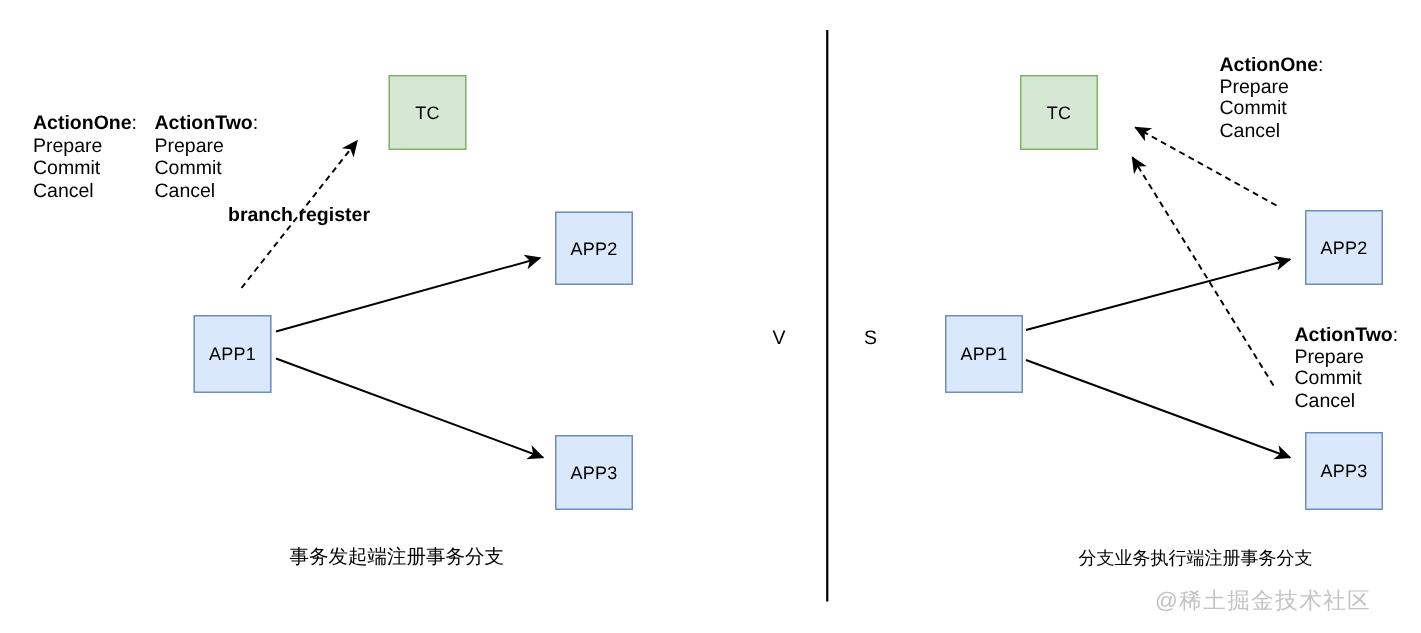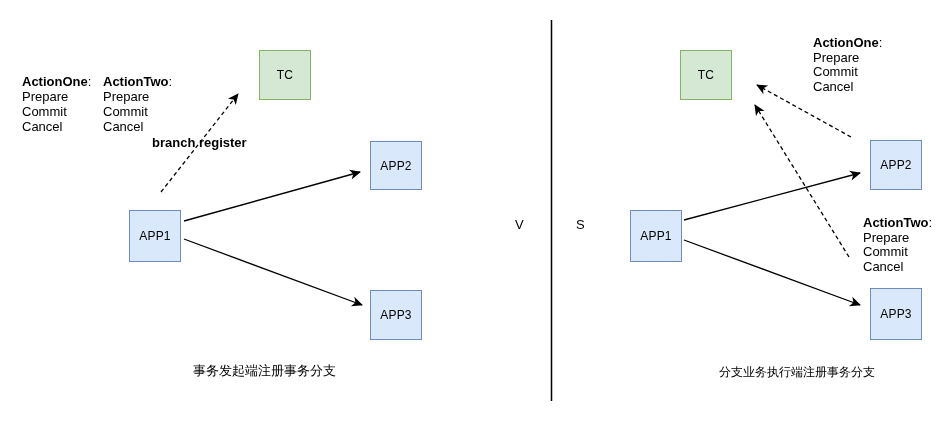--- a/index.html
+++ b/index.html
@@ -96,14 +96,15 @@
 
   <div class="txt tight" style="left:863px; top:216px;">
     <div><span class="b">ActionTwo</span><span>:</span></div>
     <div>Prepare</div>
     <div>Commit</div>
     <div>Cancel</div>
   </div>
 
   <div class="caption small" style="left:719px; top:364px;">分支业务执行端注册事务分支</div>
 
+  <div class="watermark" style="left:770px; top:391px;">@稀土掘金技术社区</div>
 
 </div>
 
 </body></html>

